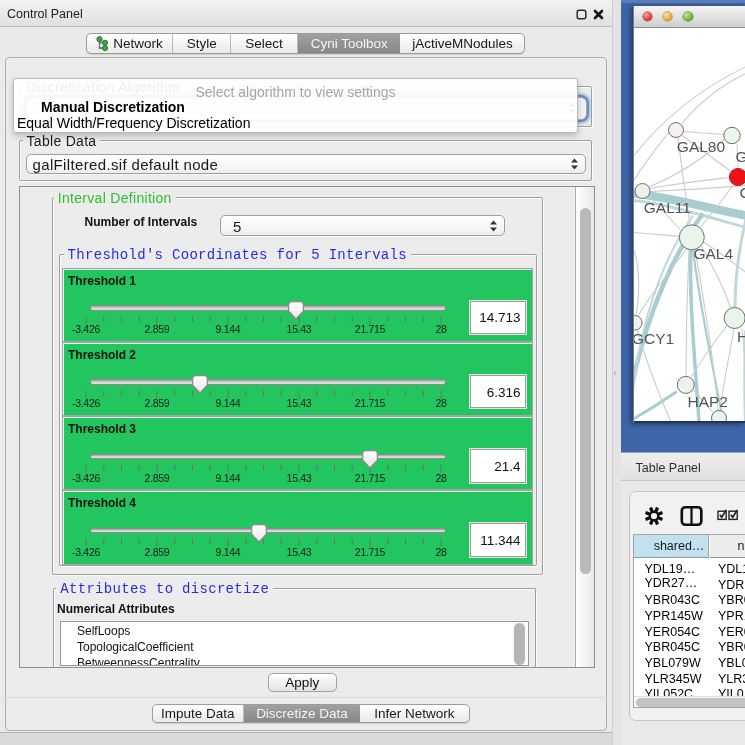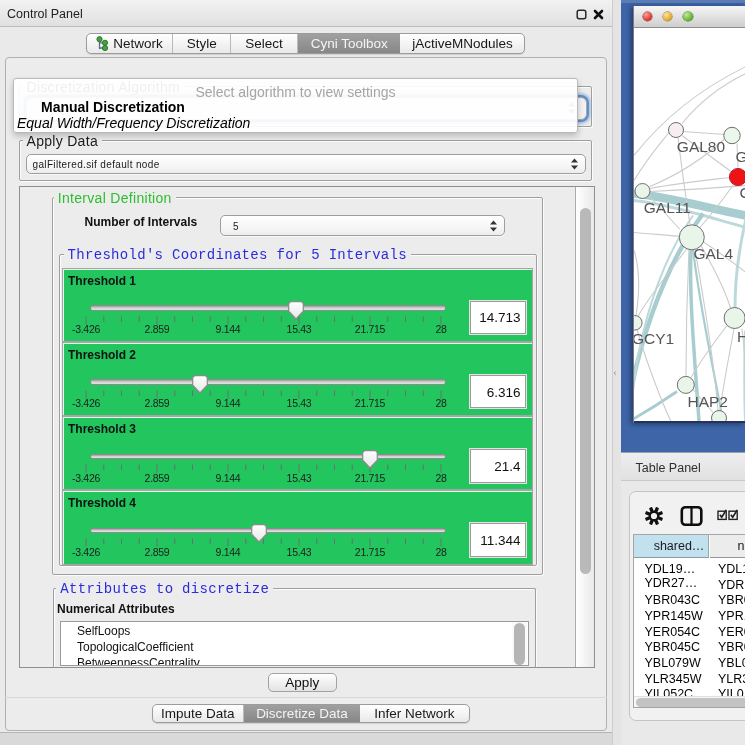--- a/index.html
+++ b/index.html
@@ -12,21 +12,21 @@
   background:linear-gradient(#f2f2f2,#e0e0e0);border-bottom:1px solid #bcbcbc;}
 #outerpanel{position:absolute;left:5px;top:57px;width:602px;height:674px;background:#ececec;
   border:1px solid #b0b0b0;border-radius:4px;}
 .group{position:absolute;border:1px solid #9f9f9f;border-radius:2px;
   box-shadow:inset 1px 1px 0 rgba(255,255,255,.85), 1px 1px 0 rgba(255,255,255,.8);}
 .gtitle{position:absolute;top:-7px;font-size:14px;letter-spacing:0.3px;background:#ececec;padding:0 4px;
   line-height:15px;color:#1c1c1c;white-space:nowrap;}
 .combo{position:absolute;background:linear-gradient(#ffffff,#f4f4f4 70%,#ededed);
   border:1px solid #9e9e9e;border-radius:5px;box-shadow:0 1px 0 rgba(255,255,255,.7);}
 .combo .txt{position:absolute;top:50%;transform:translateY(-50%);
-  font-size:10px;letter-spacing:0.35px;color:#1a1a1a;white-space:nowrap;}
+  font-size:15px;letter-spacing:0.35px;color:#1a1a1a;white-space:nowrap;}
 .updn{position:absolute;right:6px;top:50%;transform:translateY(-50%);}
 .tbox{position:absolute;left:42px;width:470.5px;height:74.3px;background:#22c55e;
   border:1px solid #a5a5a5;box-shadow:inset 1px 1px 0 rgba(255,255,255,.85);}
 .tlab{position:absolute;left:5px;top:5px;font-size:12px;font-weight:bold;color:#111;}
 .track{position:absolute;left:27px;top:36.5px;width:356px;height:5.5px;border-radius:2.5px;
   background:linear-gradient(#9a9a9a,#cfcfcf 45%,#e3e3e3);border:1px solid #8c8c8c;}
 .vfield{position:absolute;left:407px;top:32px;width:56px;height:33.5px;background:#fff;
   border:1px solid #9b9b9b;box-shadow:0 0 0 1px #e2e2e2;}
 .vfield span{position:absolute;right:4.5px;top:50%;transform:translateY(-50%);font-size:13.5px;color:#111;}
 .ticklab{position:absolute;top:54.5px;font-size:10.5px;color:#1d1d1d;transform:translateX(-50%);
@@ -60,21 +60,21 @@
 #tpanel{position:absolute;left:8px;top:39px;width:135px;height:230px;background:#f1f1f1;
   border:1px solid #c5c5c5;border-radius:7px;}
 #ttable{position:absolute;left:3px;top:42px;width:135px;height:174px;background:#fff;
   border:1px solid #a5a5a5;overflow:hidden;}
 .trow{position:absolute;font-size:12.5px;color:#050505;white-space:nowrap;}
 #popup{position:absolute;left:13px;top:77.5px;width:565px;height:55.5px;background:rgba(255,255,255,.93);
   border:1px solid #b9b9b9;border-radius:3px;box-shadow:0 3px 6px rgba(0,0,0,.22);}
 #popup .r1{position:absolute;left:0;top:5.5px;width:100%;text-align:center;
   font-size:14px;color:#a5a5a5;}
 #popup .r2{position:absolute;left:3px;top:20.5px;font-size:14px;font-weight:bold;color:#000;padding-left:24px;}
-#popup .r3{position:absolute;left:3px;top:36px;font-size:14px;color:#000;font-style:italic;}
+#popup .r3{position:absolute;left:3px;top:36px;font-size:14px;color:#000;}
 .blab{color:#2b2bdd !important;font-family:Liberation Mono, monospace;}
 .glab{color:#2dbe2d !important;}
 .bold13{font-size:12px;font-weight:bold;color:#111;position:absolute;white-space:nowrap;}
 </style>
 </head>
 <body>
 <div id="root">
 
   <div id="lwin">
     <div id="ltitle">
@@ -108,21 +108,21 @@
     <div style="position:absolute;left:26px;top:97px;width:561px;height:22.5px;background:#f2f2f2;
          border:1px solid #a8a8a8;border-radius:6px;
          box-shadow:0 0 0 2px rgba(85,135,200,.9), 0 0 2px 3.5px rgba(120,165,220,.5);">
       <svg style="position:absolute;right:10px;top:50%;transform:translateY(-50%);" width="9" height="14" viewBox="0 0 9 14">
         <path d="M4.5 1 L8 5.5 L1 5.5 Z" fill="#666"></path>
         <path d="M4.5 13 L8 8.5 L1 8.5 Z" fill="#666"></path>
       </svg>
     </div>
 
     <div class="group" style="left:18.5px;top:140px;width:573px;height:40.5px;">
-      <span class="gtitle" style="left:3px;">Apply Data</span>
+      <span class="gtitle" style="left:3px;">Table Data</span>
     </div>
     <div class="combo" style="left:26px;top:153.5px;width:560px;height:20.5px;">
       <span class="txt" style="left:5.5px;">galFiltered.sif default node</span>
       <svg class="updn" width="9" height="12" viewBox="0 0 9 12">
         <path d="M4.5 0.5 L8 4.5 L1 4.5 Z" fill="#333"></path>
         <path d="M4.5 11.5 L8 7.5 L1 7.5 Z" fill="#333"></path>
       </svg>
     </div>
 
     <div id="scrollpane">

